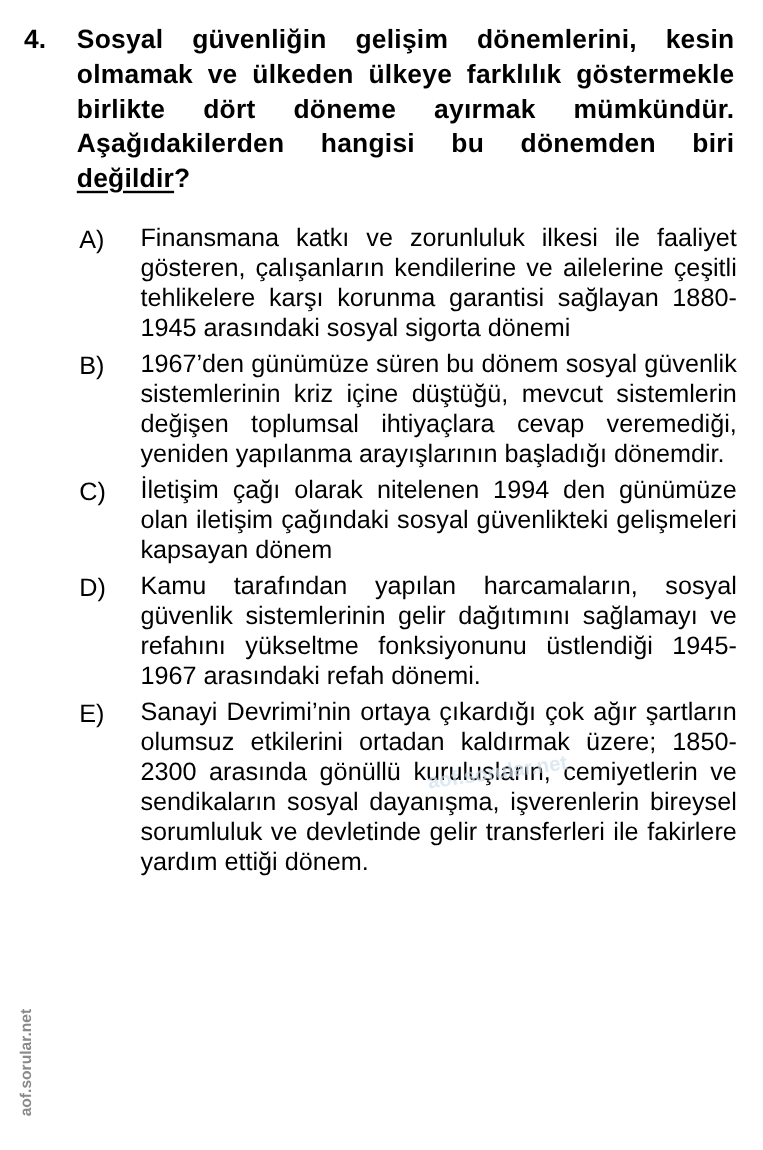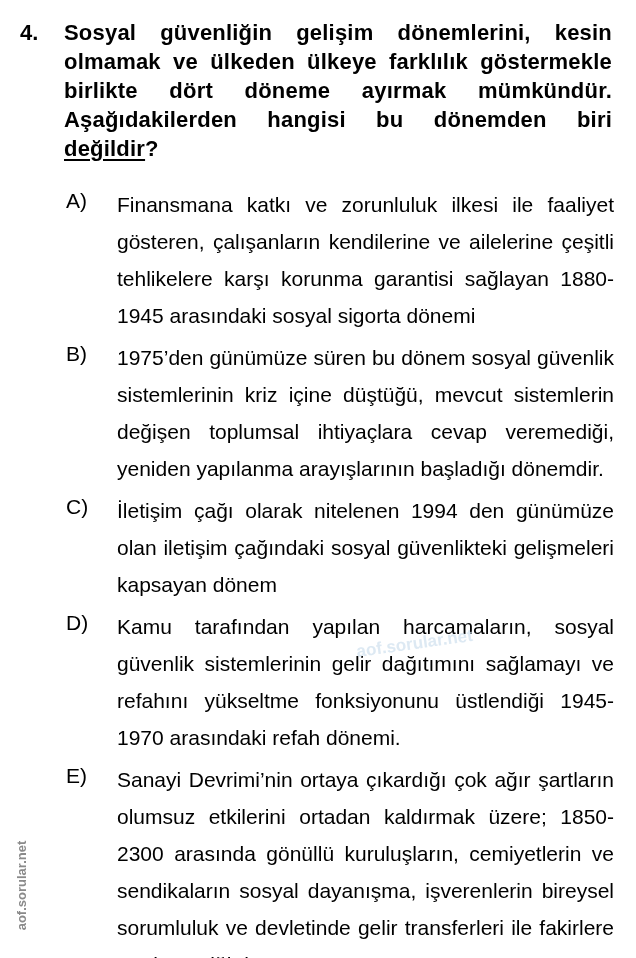--- a/index.html
+++ b/index.html
@@ -18,21 +18,21 @@
       width: 548px; font-weight: bold; font-size: 22px; line-height: 29px;
       text-align: justify; letter-spacing: 0.2px;
     }
     .q-text u { text-decoration: underline; text-underline-offset: 3px; }
     .options {
       position: absolute; left: 66px; top: 186px; width: 548px;
     }
     .option { display: flex; margin-bottom: 5px; }
     .opt-letter { width: 51px; font-size: 21px; line-height: 29px; }
     .opt-text {
-      width: 497px; font-size: 21px; line-height: 37px; text-align: justify;
+      width: 497px; font-size: 21px; line-height: 25px; text-align: justify;
     }
     .watermark-mid {
       position: absolute; left: 356px; top: 634px; font-size: 17px; font-weight: bold;
       color: #cfe0ee; transform: rotate(-8deg); opacity: 0.7; pointer-events: none;
     }
     .watermark-side {
       position: absolute; left: -34px; top: 878px; font-size: 13px; font-weight: bold;
       color: #8a8a8a; transform: rotate(-90deg); transform-origin: center;
       width: 110px; text-align: center;
     }
@@ -45,29 +45,29 @@
   <div class="q-text"><span>Sosyal güvenliğin gelişim dönemlerini, kesin olmamak ve ülkeden ülkeye farklılık göstermekle birlikte dört döneme ayırmak mümkündür. Aşağıdakilerden hangisi bu dönemden biri </span><u>değildir</u><span>?</span></div>
 </div>
 
 <div class="options">
   <div class="option">
     <div class="opt-letter">A)</div>
     <div class="opt-text">Finansmana katkı ve zorunluluk ilkesi ile faaliyet gösteren, çalışanların kendilerine ve ailelerine çeşitli tehlikelere karşı korunma garantisi sağlayan 1880-1945 arasındaki sosyal sigorta dönemi</div>
   </div>
   <div class="option">
     <div class="opt-letter">B)</div>
-    <div class="opt-text">1975’den günümüze süren bu dönem sosyal güvenlik sistemlerinin kriz içine düştüğü, mevcut sistemlerin değişen toplumsal ihtiyaçlara cevap veremediği, yeniden yapılanma arayışlarının başladığı dönemdir.</div>
+    <div class="opt-text">1967’den günümüze süren bu dönem sosyal güvenlik sistemlerinin kriz içine düştüğü, mevcut sistemlerin değişen toplumsal ihtiyaçlara cevap veremediği, yeniden yapılanma arayışlarının başladığı dönemdir.</div>
   </div>
   <div class="option">
     <div class="opt-letter">C)</div>
     <div class="opt-text">İletişim çağı olarak nitelenen 1994 den günümüze olan iletişim çağındaki sosyal güvenlikteki gelişmeleri kapsayan dönem</div>
   </div>
   <div class="option">
     <div class="opt-letter">D)</div>
-    <div class="opt-text">Kamu tarafından yapılan harcamaların, sosyal güvenlik sistemlerinin gelir dağıtımını sağlamayı ve refahını yükseltme fonksiyonunu üstlendiği 1945-1970 arasındaki refah dönemi.</div>
+    <div class="opt-text">Kamu tarafından yapılan harcamaların, sosyal güvenlik sistemlerinin gelir dağıtımını sağlamayı ve refahını yükseltme fonksiyonunu üstlendiği 1945-1967 arasındaki refah dönemi.</div>
   </div>
   <div class="option">
     <div class="opt-letter">E)</div>
     <div class="opt-text">Sanayi Devrimi’nin ortaya çıkardığı çok ağır şartların olumsuz etkilerini ortadan kaldırmak üzere; 1850-2300 arasında gönüllü kuruluşların, cemiyetlerin ve sendikaların sosyal dayanışma, işverenlerin bireysel sorumluluk ve devletinde gelir transferleri ile fakirlere yardım ettiği dönem.</div>
   </div>
 </div>
 
 <div class="watermark-mid">aof.sorular.net</div>
 <div class="watermark-side">aof.sorular.net</div>
 

